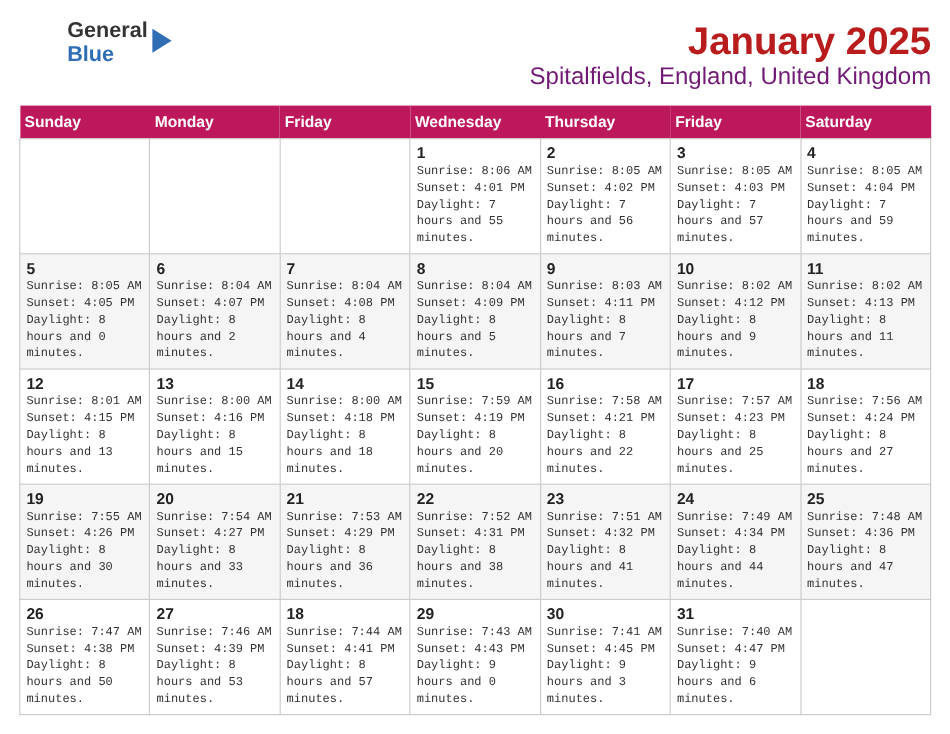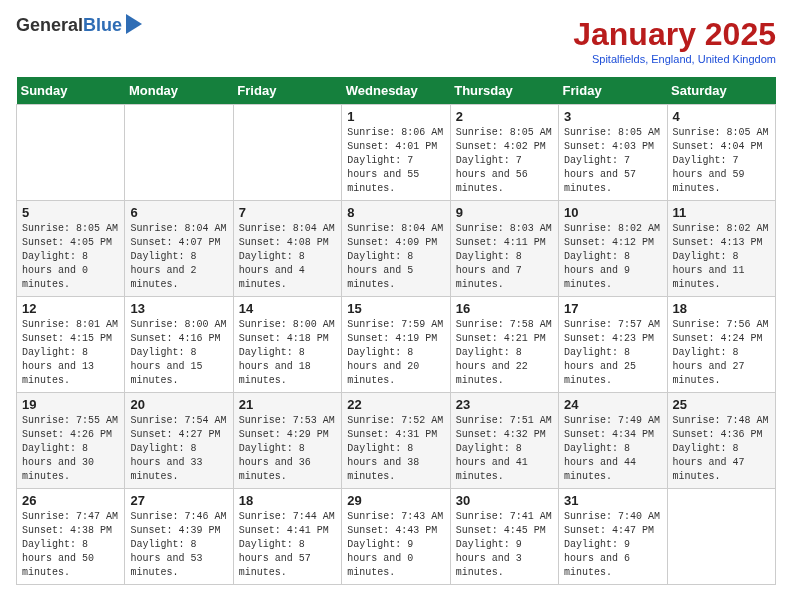--- a/index.html
+++ b/index.html
@@ -15,55 +15,56 @@
       justify-content: space-between;
       align-items: flex-start;
       margin-bottom: 12px;
     }
     .logo {
       display: flex;
       align-items: center;
     }
     .logo-text {
       display: flex;
-      flex-direction: row;
+      flex-direction: column;
       font-size: 18px;
       font-weight: bold;
       line-height: 1.1;
+      margin-left: 40px;
     }
     .logo-text .general { color: #333; }
     .logo-text .blue { color: #2f6db5; }
     .logo-arrow {
       width: 0; height: 0;
       border-top: 10px solid transparent;
       border-bottom: 10px solid transparent;
       border-left: 16px solid #2f6db5;
       margin-left: 4px;
       margin-top: -4px;
     }
     .title-block {
       text-align: right;
     }
     .title-block h1 {
       font-size: 32px;
       font-weight: bold;
       color: #b91c1c;
     }
     .title-block h2 {
-      font-size: 11px;
+      font-size: 20px;
       font-weight: normal;
-      color: #1d4ed8;
+      color: #701a75;
     }
     table {
       width: 100%;
       border-collapse: collapse;
       font-size: 11px;
     }
     thead tr th {
-      background: #15803d;
+      background: #be185d;
       color: #fff;
       padding: 6px 4px;
       text-align: left;
       font-size: 13px;
       font-weight: bold;
     }
     tbody tr td {
       border: 1px solid #ccc;
       vertical-align: top;
       padding: 4px 5px;

